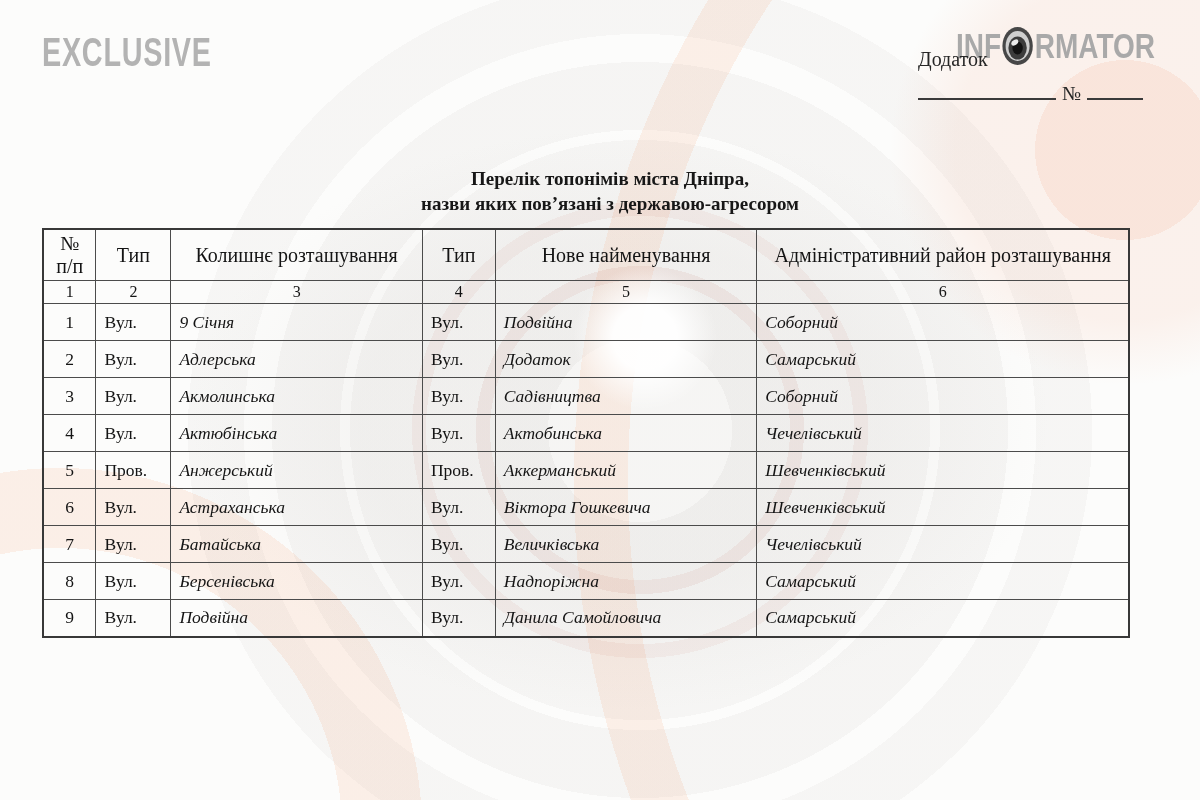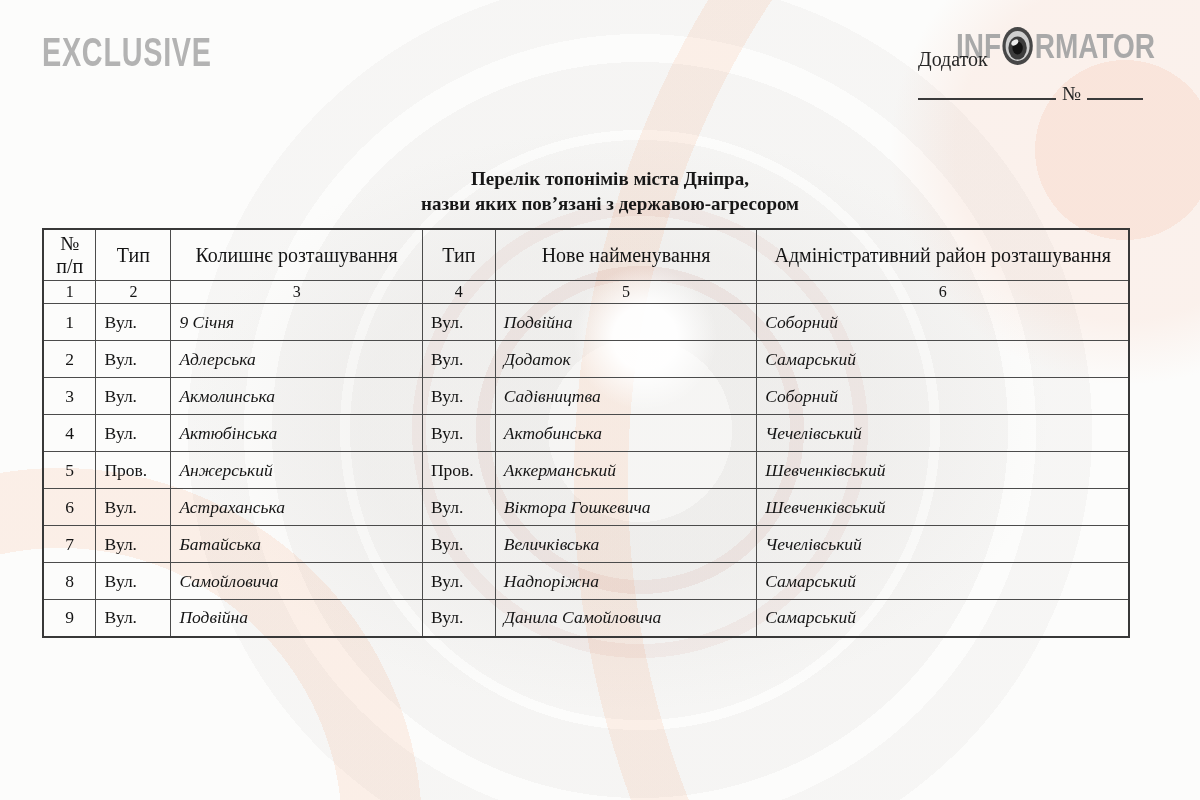--- a/index.html
+++ b/index.html
@@ -207,21 +207,21 @@
         <td class="c0">7</td>
         <td class="c1">Вул.</td>
         <td class="c2">Батайська</td>
         <td class="c3">Вул.</td>
         <td class="c4">Величківська</td>
         <td class="c5">Чечелівський</td>
       </tr>
       <tr class="data-row">
         <td class="c0">8</td>
         <td class="c1">Вул.</td>
-        <td class="c2">Самойловича</td>
+        <td class="c2">Берсенівська</td>
         <td class="c3">Вул.</td>
         <td class="c4">Надпоріжна</td>
         <td class="c5">Самарський</td>
       </tr>
       <tr class="data-row">
         <td class="c0">9</td>
         <td class="c1">Вул.</td>
         <td class="c2">Подвійна</td>
         <td class="c3">Вул.</td>
         <td class="c4">Данила Самойловича</td>

